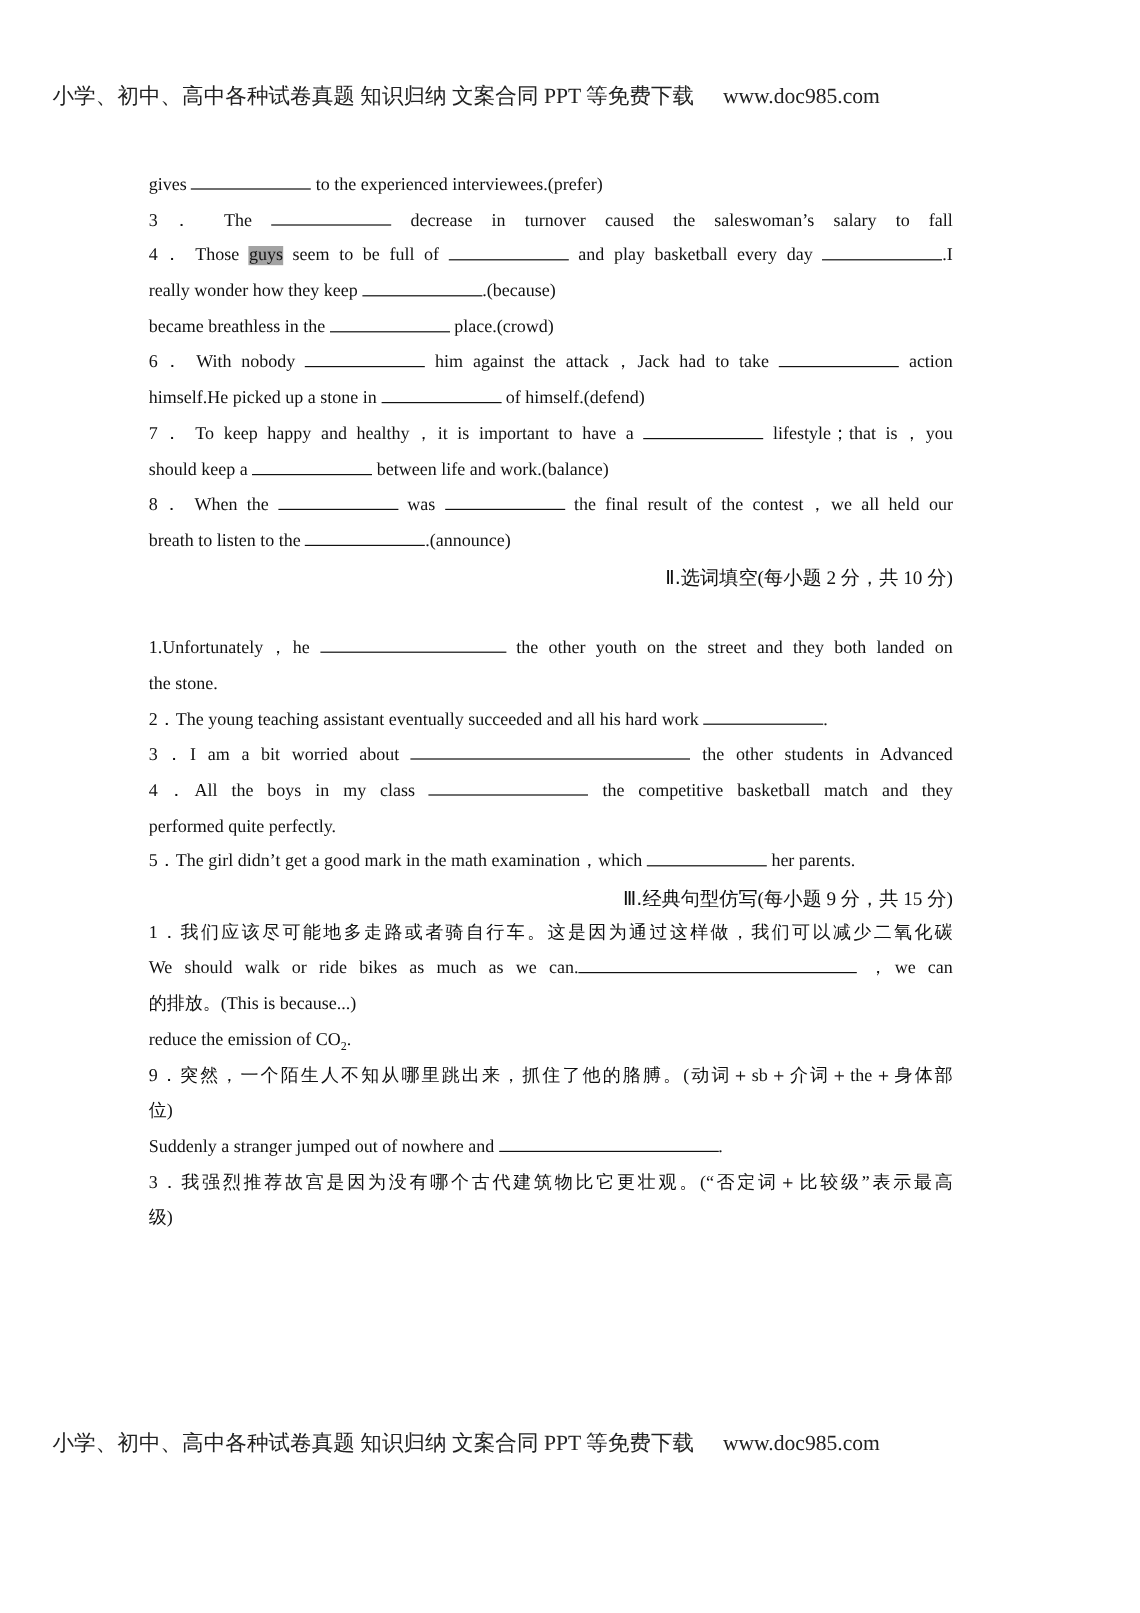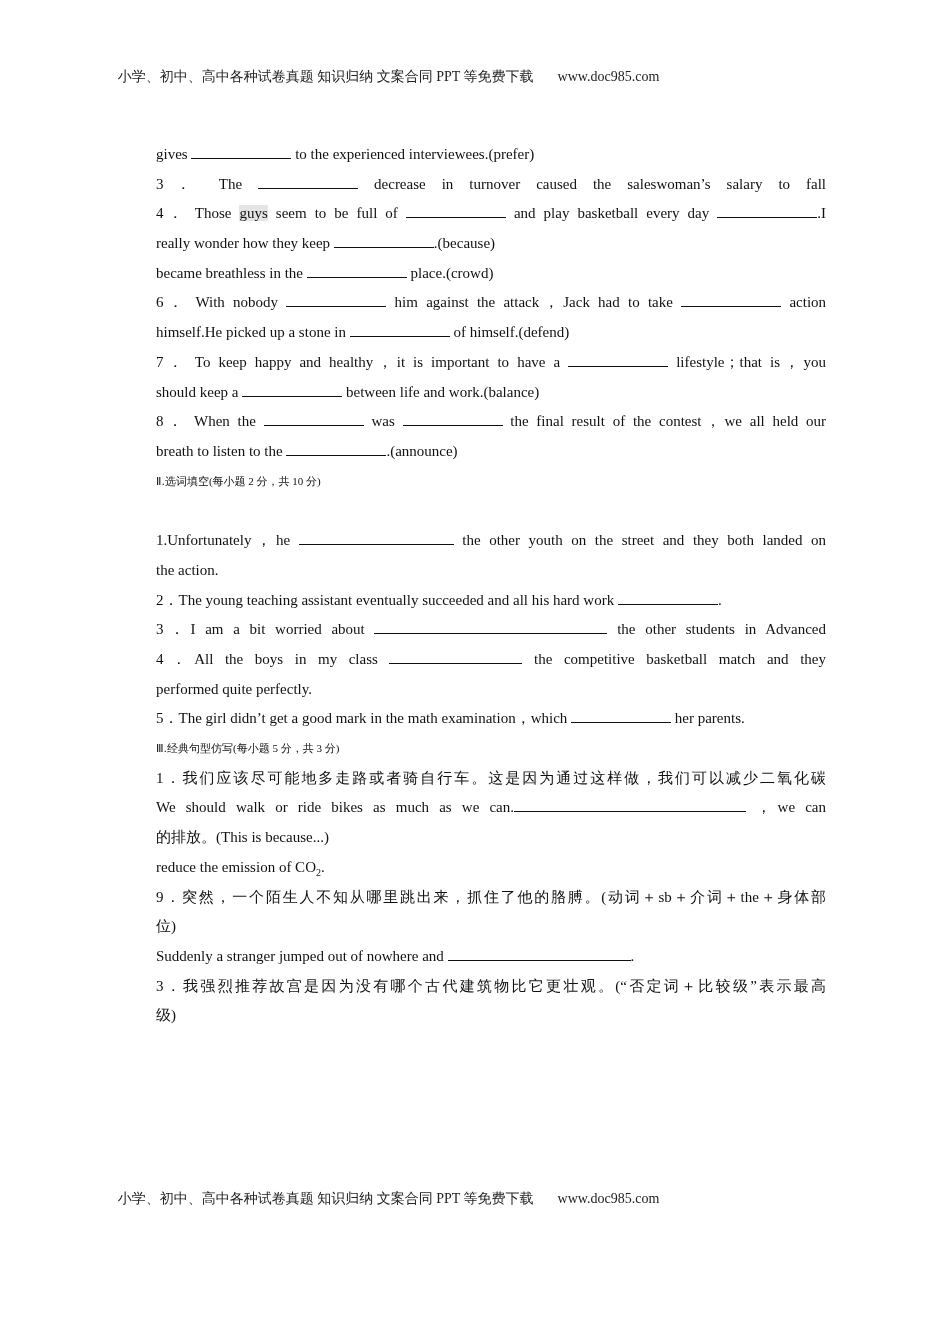--- a/index.html
+++ b/index.html
@@ -1,30 +1,30 @@
 <!DOCTYPE html>
 <html><head>
 <meta charset="utf-8">
 <style>
   html, body { margin: 0; padding: 0; background: #ffffff; }
   body { width: 950px; height: 1344px; position: relative; overflow: hidden;
          font-family: "Liberation Serif", "DejaVu Serif", serif; color: #111; }
   .header, .footer { position: absolute; left: 0; width: 777px; text-align: center;
-         font-size: 14px; color: #222; }
+         font-size: 18px; color: #222; }
   .header { top: 68px; }
   .footer { top: 1190px; }
   .header .site, .footer .site { margin-left: 24px; }
-  .content { position: absolute; left: 156px; top: 140px; width: 670px; font-size: 15px; line-height: 29.7px; }
+  .content { position: absolute; left: 124px; top: 140px; width: 670px; font-size: 15px; line-height: 29.7px; }
   .line { white-space: nowrap; height: 29.7px; }
   .justify { text-align: justify; text-align-last: justify; white-space: normal; }
   .blank { display: inline-block; border-bottom: 1px solid #111; height: 15px; vertical-align: baseline; }
   .b100 { width: 100px; } .b155 { width: 155px; } .b233 { width: 233px; }
   .b133 { width: 133px; } .b232 { width: 232px; } .b183 { width: 183px; } .b312 { width: 312px; }
-  .hl { background: #e5e5e5; }
-  .sect { font-family: "DejaVu Sans", sans-serif; font-size: 11px; }
+  .hl { background: #a3a3a3; }
+  .sect { font-family: "DejaVu Sans", sans-serif; font-size: 16px; text-align: right; }
   .sect .paren { font-family: "Liberation Serif", serif; }
   .gap { height: 30px; }
   sub { font-size: 10px; line-height: 0; }
 </style>
 </head>
 <body>
 
 <div class="header">
   <span>小学、初中、高中各种试卷真题  知识归纳  文案合同  PPT 等免费下载</span><span class="site">www.doc985.com</span>
 </div>
@@ -45,32 +45,32 @@
   <div class="line justify"><span>7．</span> <span>To keep happy and healthy，it is important to have a</span> <span class="blank b100"></span> <span>lifestyle；that is，you</span></div>
   <div class="line"><span>should keep a</span> <span class="blank b100"></span> <span>between life and work.(balance)</span></div>
 
   <div class="line justify"><span>8．</span> <span>When the</span> <span class="blank b100"></span> <span>was</span> <span class="blank b100"></span> <span>the final result of the contest，we all held our</span></div>
   <div class="line"><span>breath to listen to the</span> <span class="blank b100"></span><span>.(announce)</span></div>
 
   <div class="line sect"><span>Ⅱ.选词填空</span><span class="paren">(每小题 2 分，共 10 分)</span></div>
   <div class="gap"></div>
 
   <div class="line justify"><span>1.Unfortunately，he</span> <span class="blank b155"></span> <span>the other youth on the street and they both landed on</span></div>
-  <div class="line"><span>the action.</span></div>
+  <div class="line"><span>the stone.</span></div>
 
   <div class="line"><span>2．The young teaching assistant eventually succeeded and all his hard work</span> <span class="blank b100"></span><span>.</span></div>
 
   <div class="line justify"><span>3．I am a bit worried about</span> <span class="blank b233"></span> <span>the other students in Advanced</span></div>
 
   <div class="line justify"><span>4．All the boys in my class</span> <span class="blank b133"></span> <span>the competitive basketball match and they</span></div>
   <div class="line"><span>performed quite perfectly.</span></div>
 
   <div class="line"><span>5．The girl didn’t get a good mark in the math examination，which</span> <span class="blank b100"></span> <span>her parents.</span></div>
 
-  <div class="line sect"><span>Ⅲ.经典句型仿写</span><span class="paren">(每小题 5 分，共 3 分)</span></div>
+  <div class="line sect"><span>Ⅲ.经典句型仿写</span><span class="paren">(每小题 9 分，共 15 分)</span></div>
 
   <div class="line justify"><span>1．我们应该尽可能地多走路或者骑自行车。这是因为通过这样做，我们可以减少二氧化碳</span></div>
   <div class="line justify"><span>We should walk or ride bikes as much as we can.</span><span class="blank b232"></span> <span>，we can</span></div>
   <div class="line"><span>的排放。(This is because...)</span></div>
   <div class="line"><span>reduce the emission of CO</span><sub>2</sub><span>.</span></div>
 
   <div class="line justify"><span>9．突然，一个陌生人不知从哪里跳出来，抓住了他的胳膊。(动词＋sb＋介词＋the＋身体部</span></div>
   <div class="line"><span>位)</span></div>
   <div class="line"><span>Suddenly a stranger jumped out of nowhere and</span> <span class="blank b183"></span><span>.</span></div>
 

